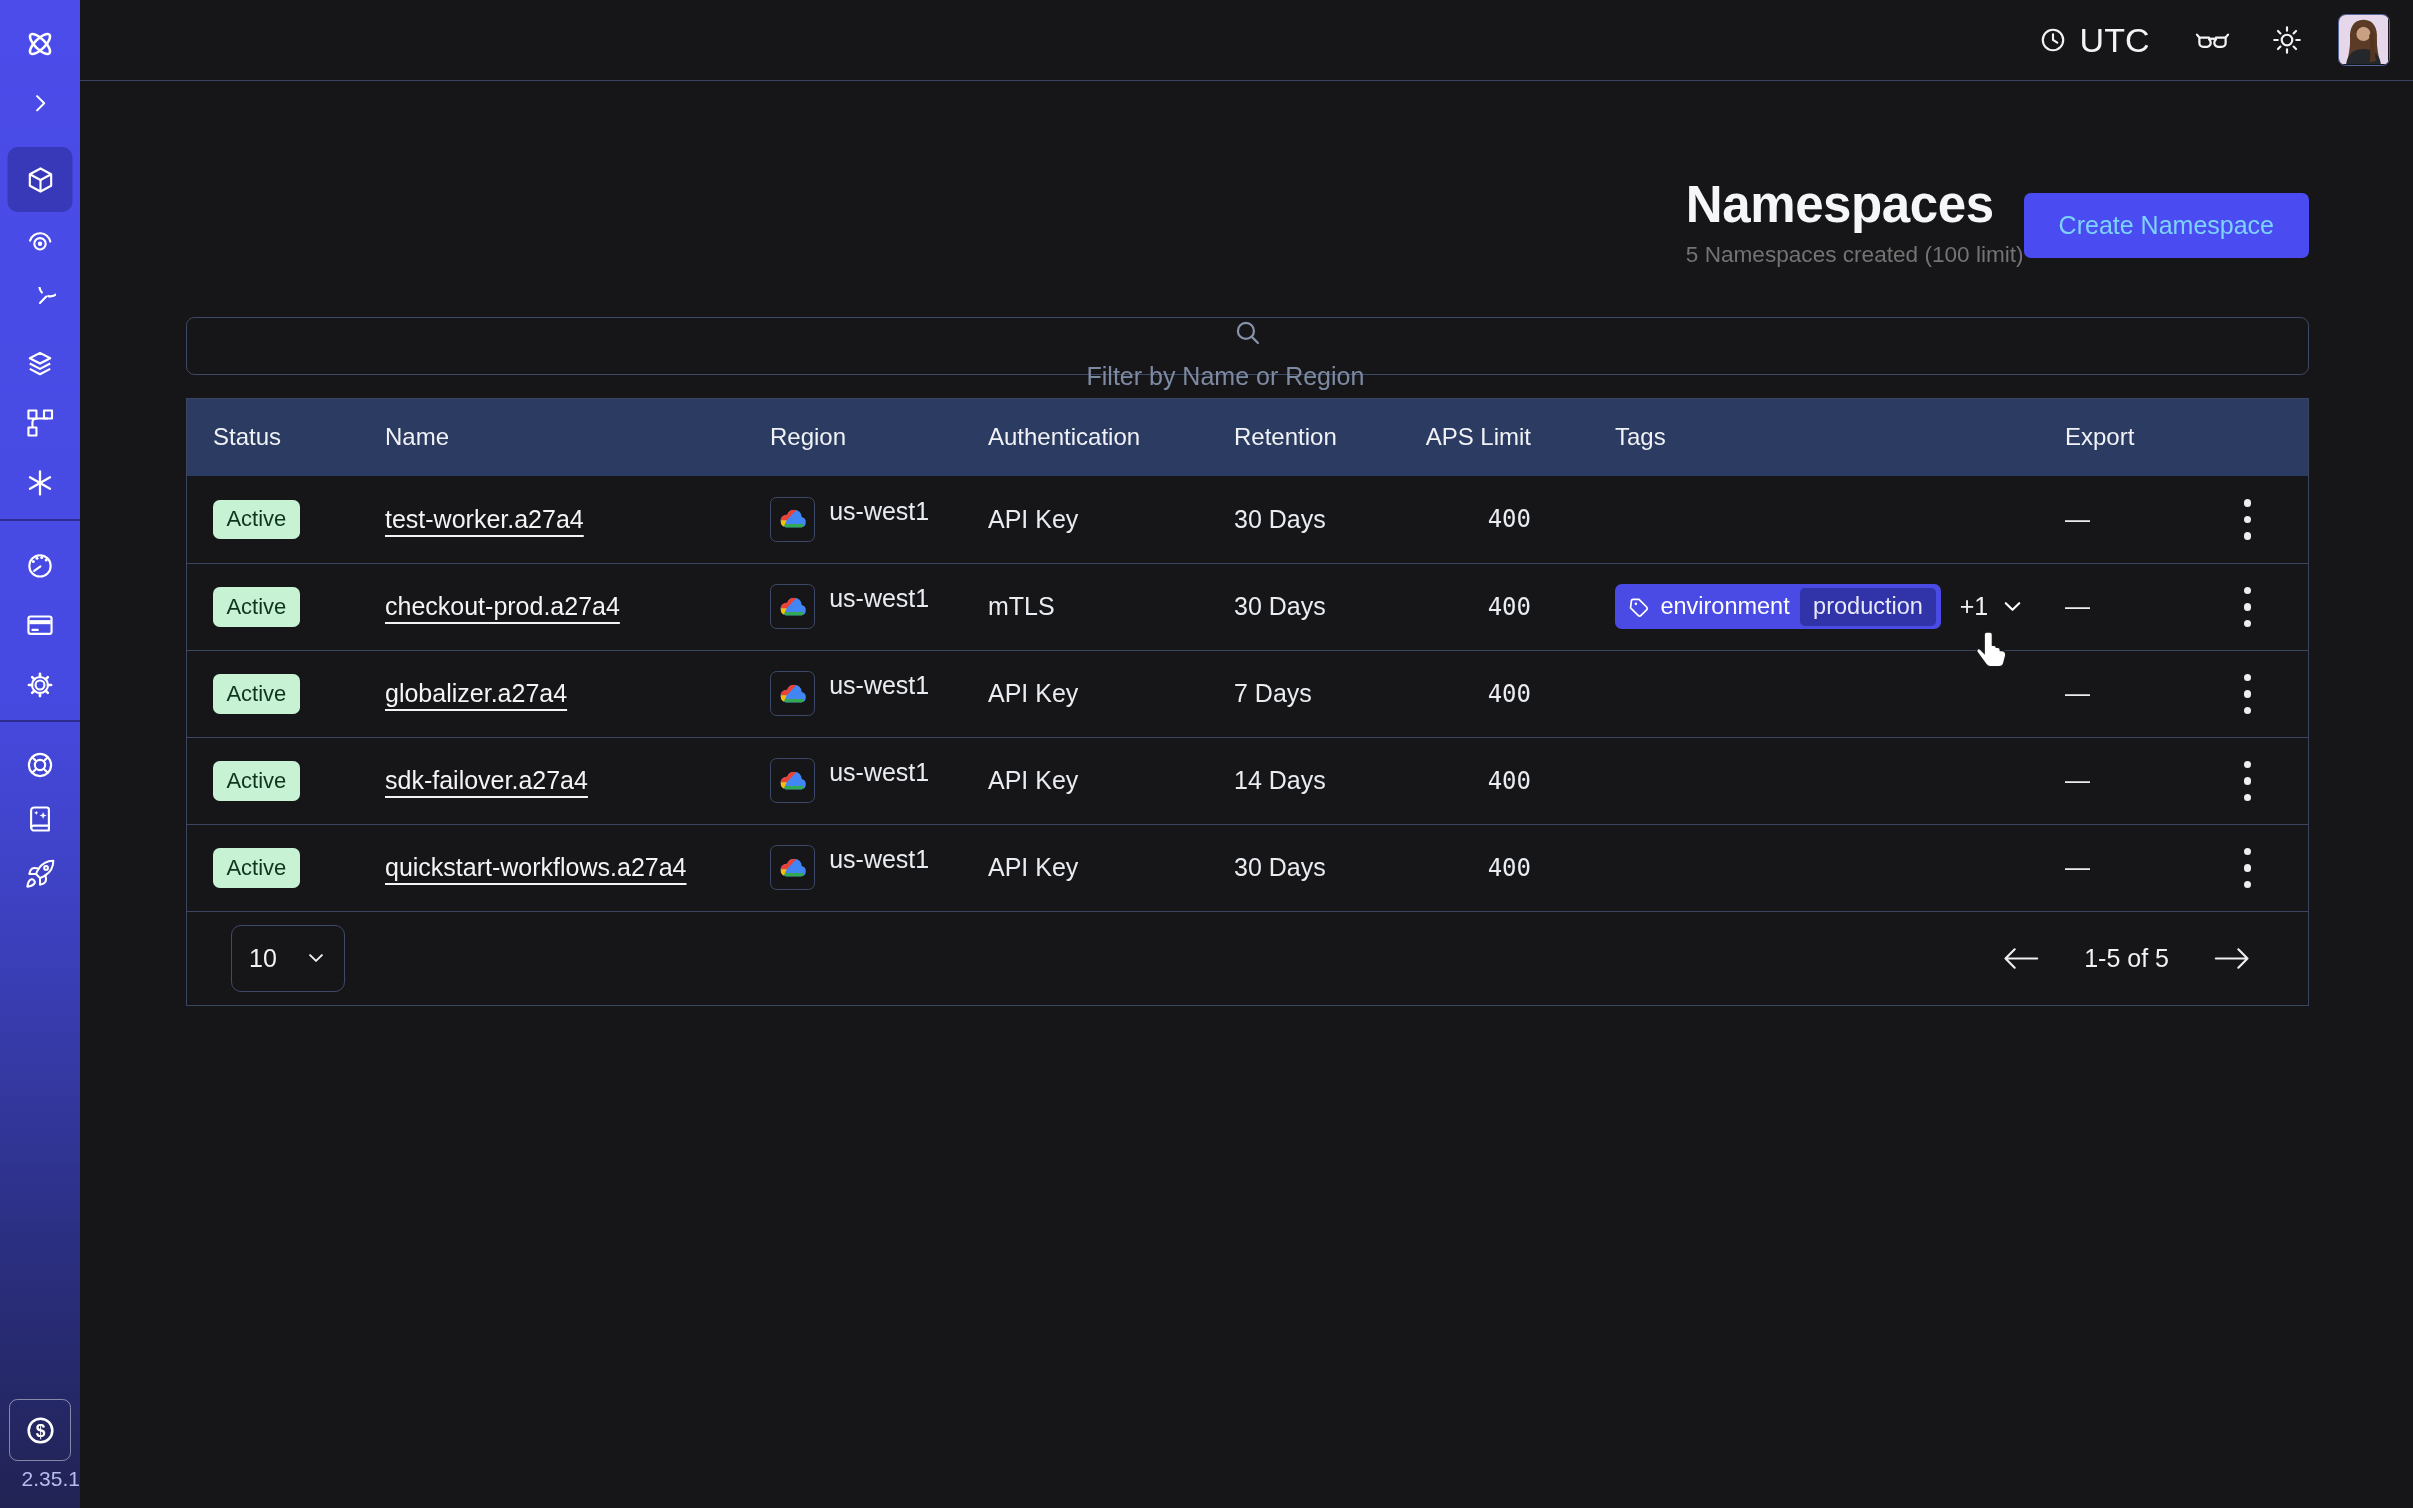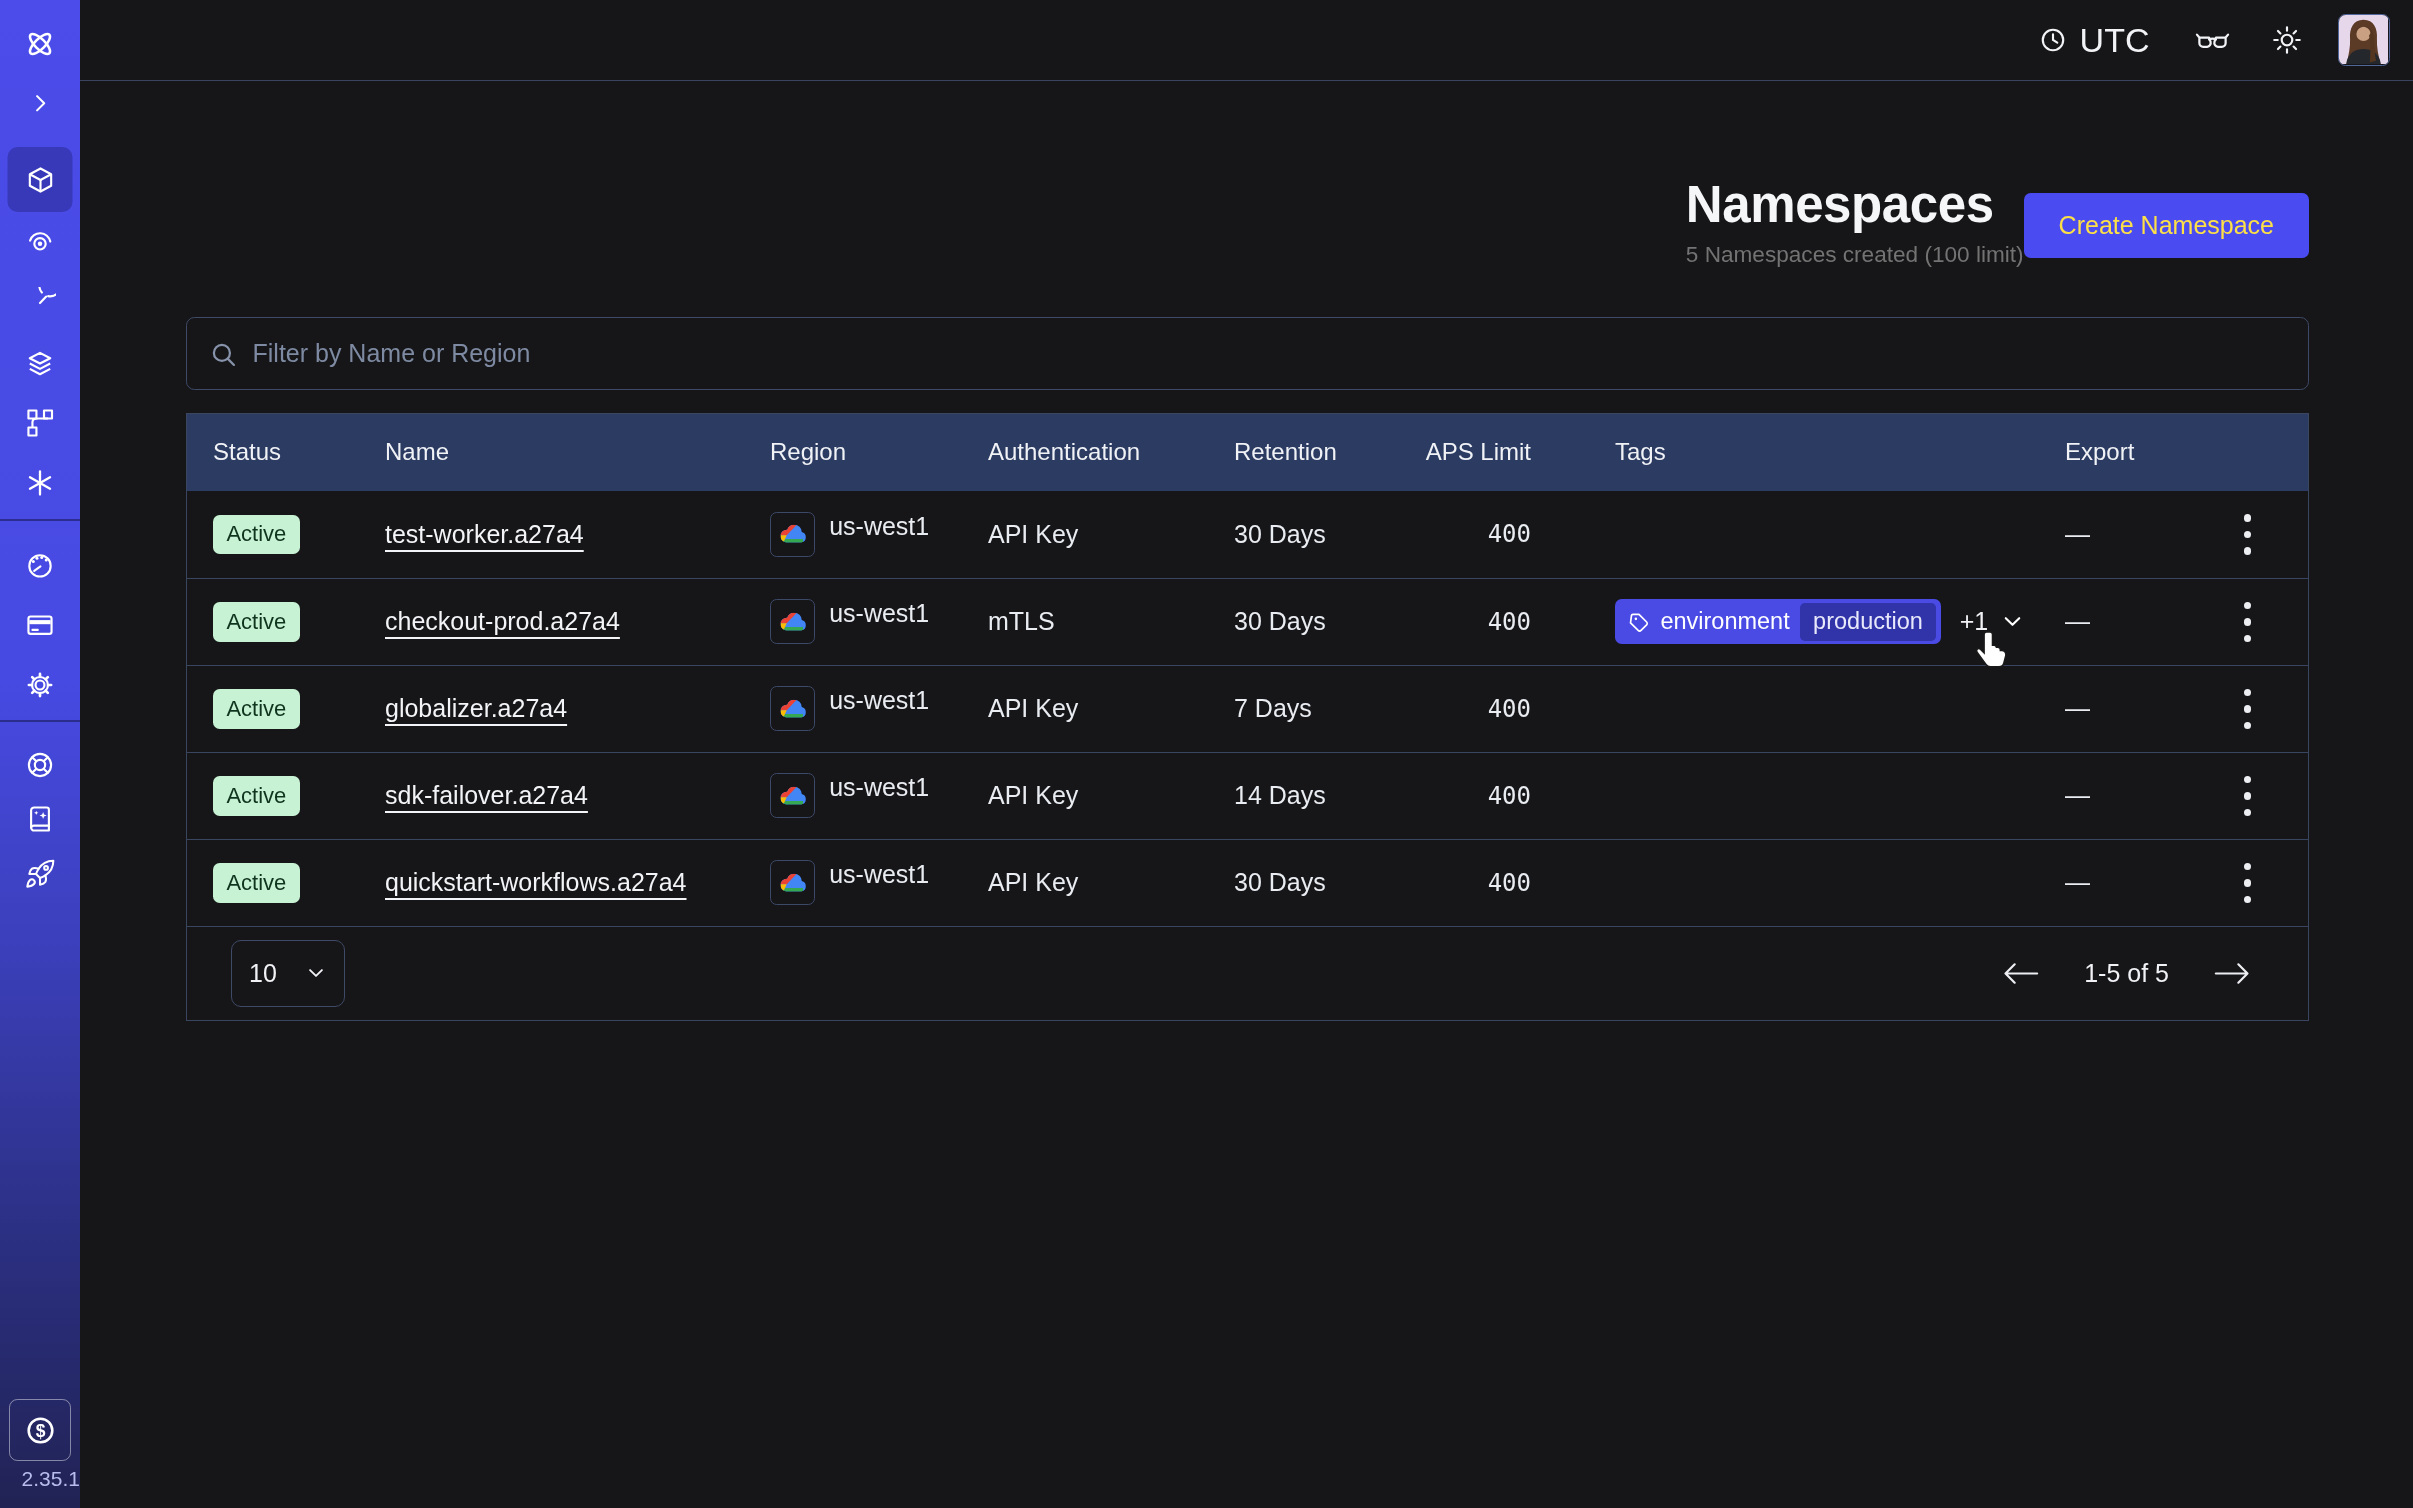--- a/index.html
+++ b/index.html
@@ -24,24 +24,24 @@
   .tz-label { font-size:34px; color:#f2f3f6; }
   .tb-btn { display:flex; align-items:center; justify-content:center; cursor:pointer; }
   .avatar { width:52px; height:52px; border-radius:7.5px; border:1.7px solid #51679c; overflow:hidden; cursor:pointer; }
 
   
   .main { margin-left:80px; padding:81px 104px 0 106px; }
   .page-head { display:flex; justify-content:flex-end; align-items:flex-start; margin-top:94px; }
   h1 { font-size:51px; line-height:59px; font-weight:700; letter-spacing:-0.4px; color:#f5f6f8; }
   .subtitle { margin-top:8.4px; font-size:22.6px; color:#737373; }
   .create-btn { margin-top:18.4px; height:65px; padding:0 35px; border:none; border-radius:6.7px; background:#4a4bf0;
-    color:#fde047; font-size:25px; font-family:inherit; cursor:pointer; }
-
-  .search { margin-top:49px; height:73px; border:1.7px solid #3f4a68; border-radius:8.4px; display:flex;
-    align-items:center; padding:0 22px; gap:15px; }
+    color:#7dd3fc; font-size:25px; font-family:inherit; cursor:pointer; }
+
+  .search { margin-top:49px; height:58px; border:1.7px solid #3f4a68; border-radius:8.4px; display:flex;
+    align-items:center; padding:0 22px; gap:15px;flex-direction:column; }
   .search input { flex:1; background:transparent; border:none; outline:none; color:#dfe3ea; font-size:25px; font-family:inherit; }
   .search input::placeholder { color:#7d8aa2; }
 
   
   .table { margin-top:22.6px; border:1.7px solid #3a4560; }
   .grid { display:grid; grid-template-columns:198px 385px 218px 246px 191px 190px 450px 123px 119px; align-items:center; }
   .thead { background:#2b3b61; height:77px; font-size:24px; font-weight:500; color:#f0f2f6; }
   .trow { height:87px; font-size:25px; }
   .trow + .trow { border-top:1.7px solid #3a4560; }
   .cell-first { padding-left:26px; }

